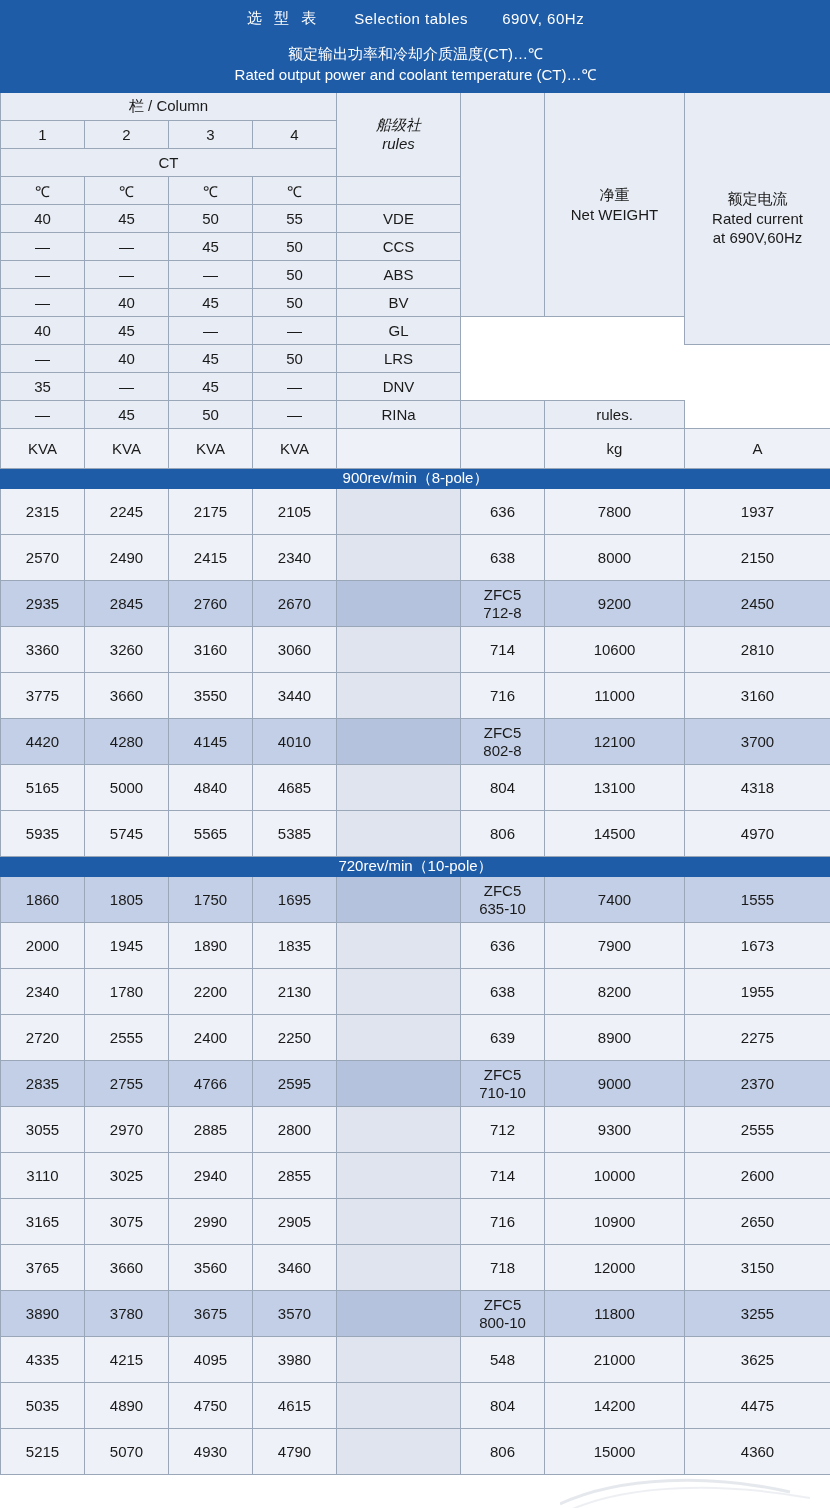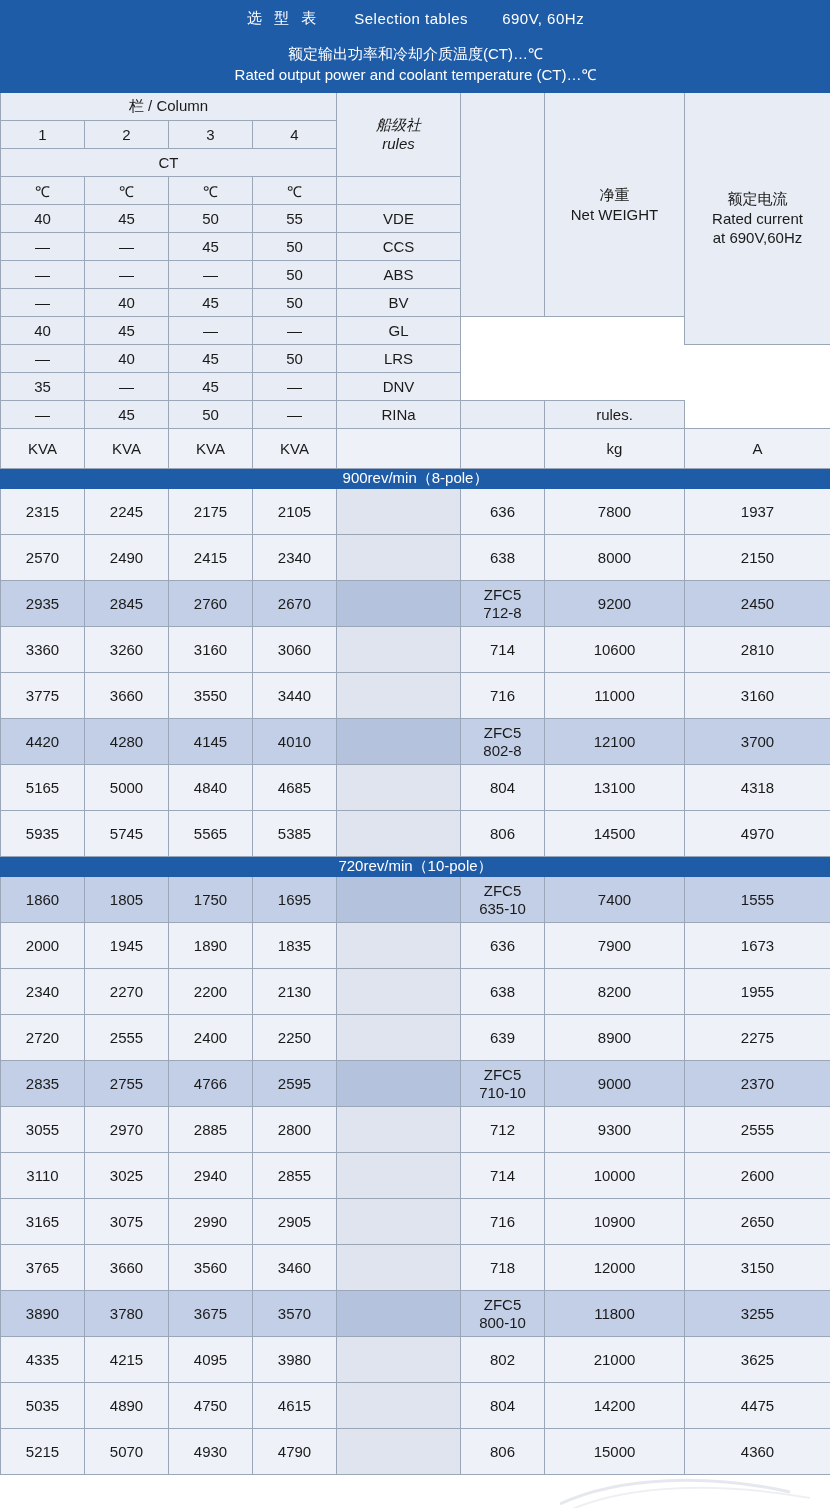--- a/index.html
+++ b/index.html
@@ -376,21 +376,21 @@
         <td class="empty"></td>
         <td class="model">
           <div>636</div>
           <div></div>
         </td>
         <td>7900</td>
         <td>1673</td>
       </tr>
       <tr class="data">
         <td>2340</td>
-        <td>2270</td>
+        <td>1780</td>
         <td>2200</td>
         <td>2130</td>
         <td class="empty"></td>
         <td class="model">
           <div>638</div>
           <div></div>
         </td>
         <td>8200</td>
         <td>1955</td>
       </tr>
@@ -485,21 +485,21 @@
         <td>11800</td>
         <td>3255</td>
       </tr>
       <tr class="data">
         <td>4335</td>
         <td>4215</td>
         <td>4095</td>
         <td>3980</td>
         <td class="empty"></td>
         <td class="model">
-          <div>802</div>
+          <div>548</div>
           <div></div>
         </td>
         <td>21000</td>
         <td>3625</td>
       </tr>
       <tr class="data">
         <td>5035</td>
         <td>4890</td>
         <td>4750</td>
         <td>4615</td>

